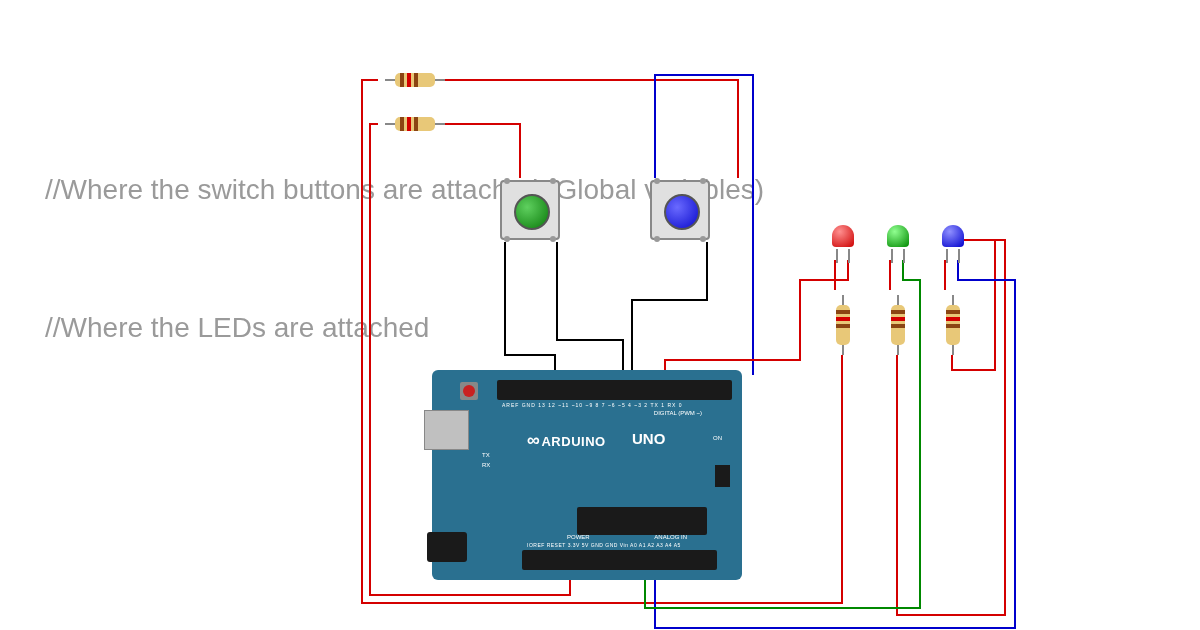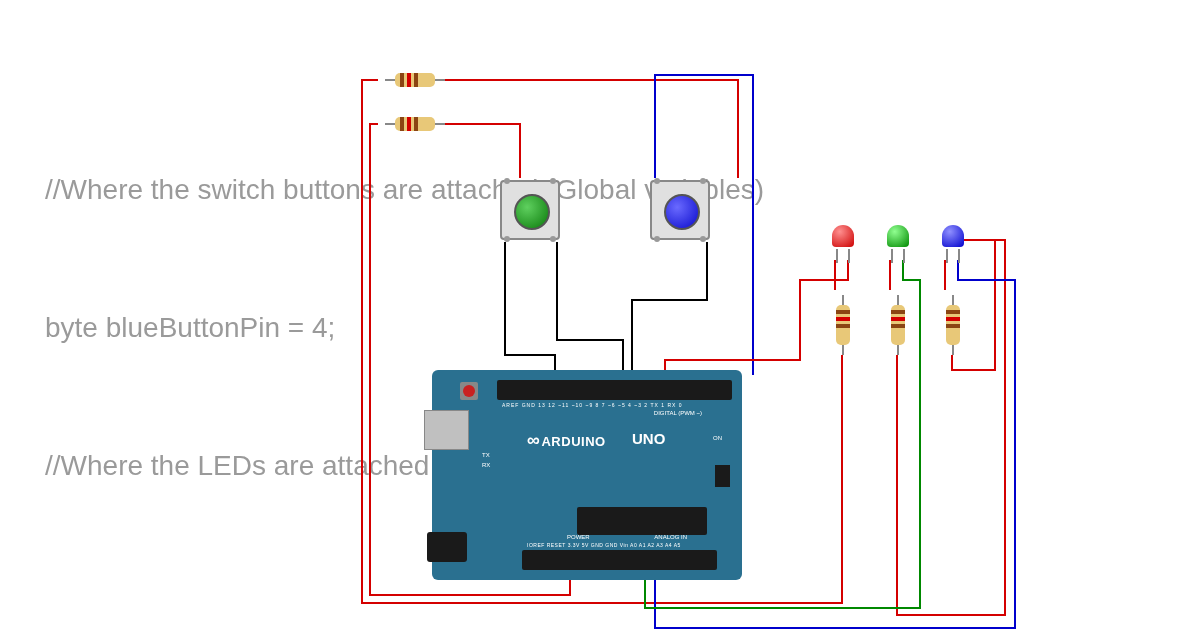--- a/index.html
+++ b/index.html
@@ -308,21 +308,20 @@
     width: 1200px;
     height: 630px;
     pointer-events: none;
   }
 </style>
 </head>
 <body>
 
 <div class="code-overlay">
   <div>//Where the switch buttons are attached (Global vatiables)</div>
-  <div>byte blueButtonPin = 4;</div>
   <div>//Where the LEDs are attached</div>
   
   
   
   <div></div>
   
   
   <div></div>
   
 </div>

